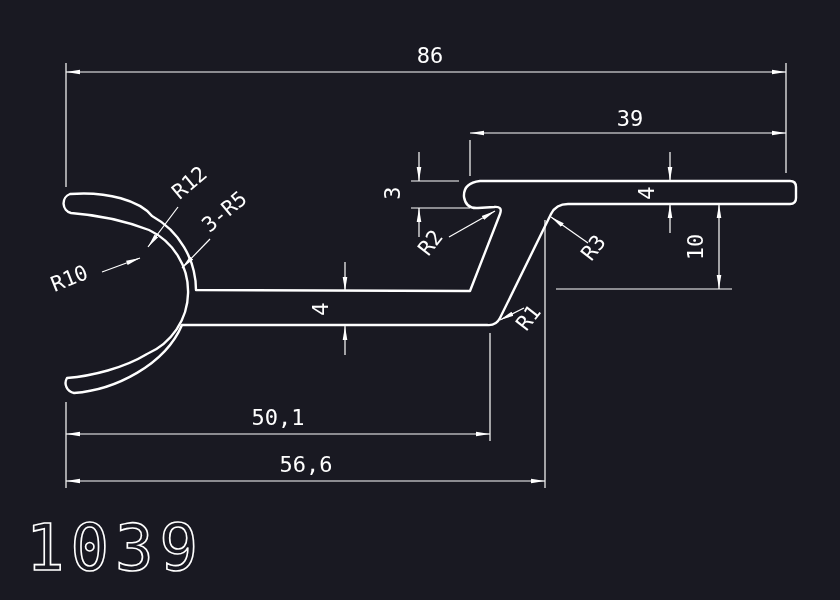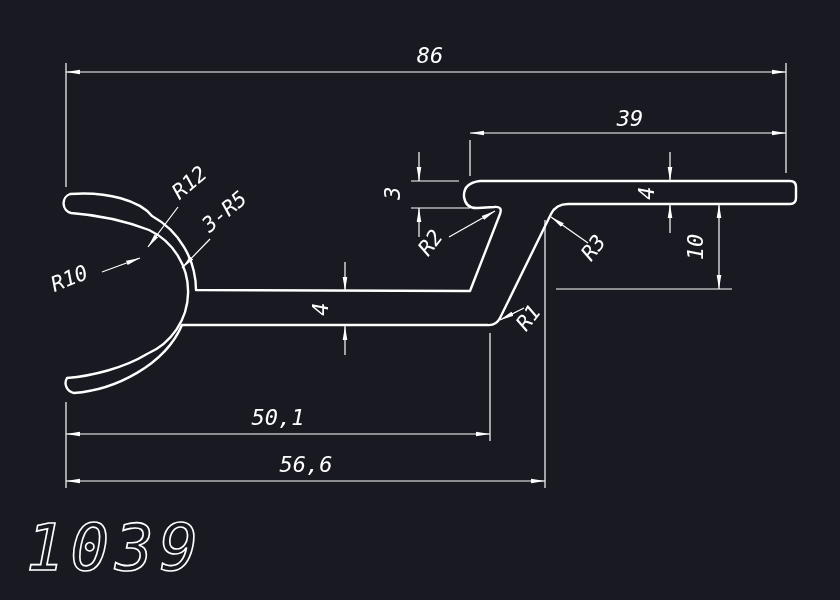--- a/index.html
+++ b/index.html
@@ -6,21 +6,20 @@
     margin: 0;
     padding: 0;
     width: 840px;
     height: 600px;
     background: #191922;
     overflow: hidden;
   }
   .canvas-wrap {
     width: 840px;
     height: 600px;
-    font-style: italic;
   }
   svg {
     display: block;
   }
   .profile {
     fill: none;
     stroke: #ffffff;
     stroke-width: 2.4;
     stroke-linejoin: round;
     stroke-linecap: round;

